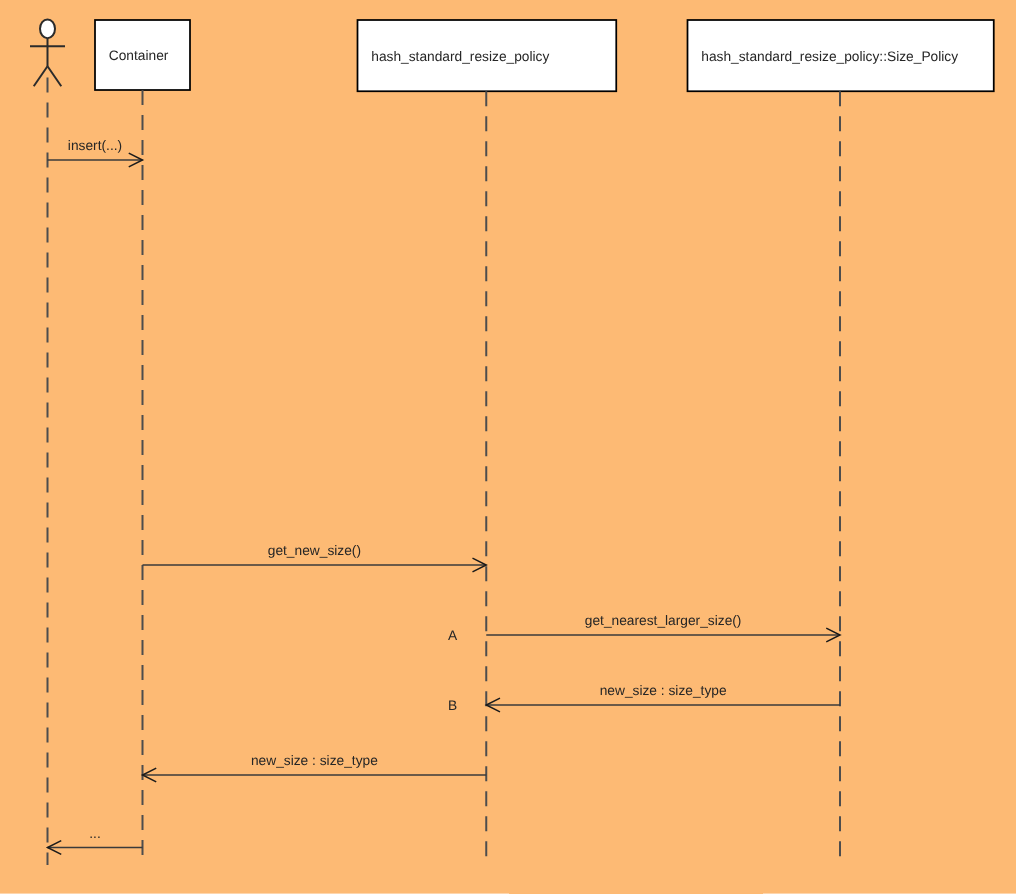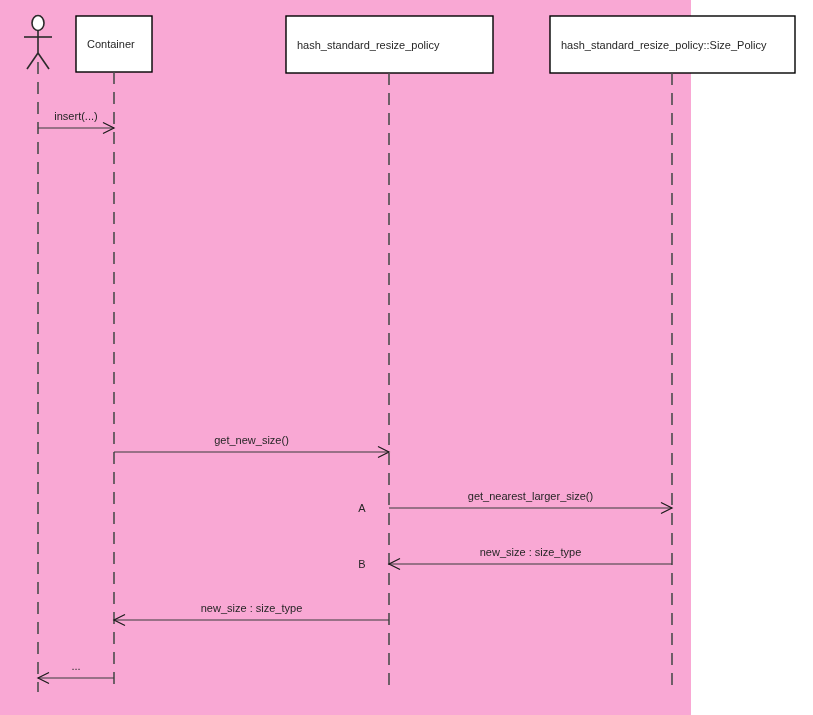--- a/index.html
+++ b/index.html
@@ -10,23 +10,23 @@
   }
   body {
     width: 813px;
     height: 715px;
     font-family: "Liberation Sans", sans-serif;
     color: #1a1a1a;
     overflow: hidden;
   }
   #diagram-root {
     position: relative;
-    width: 691px;
+    width: 813px;
     height: 715px;
-    background: #f9a8d4;
+    background: #fdba74;
   }
   svg.diagram-canvas {
     position: absolute;
     left: 0;
     top: 0;
     width: 813px;
     height: 715px;
     display: block;
   }
   .lifeline-box {

